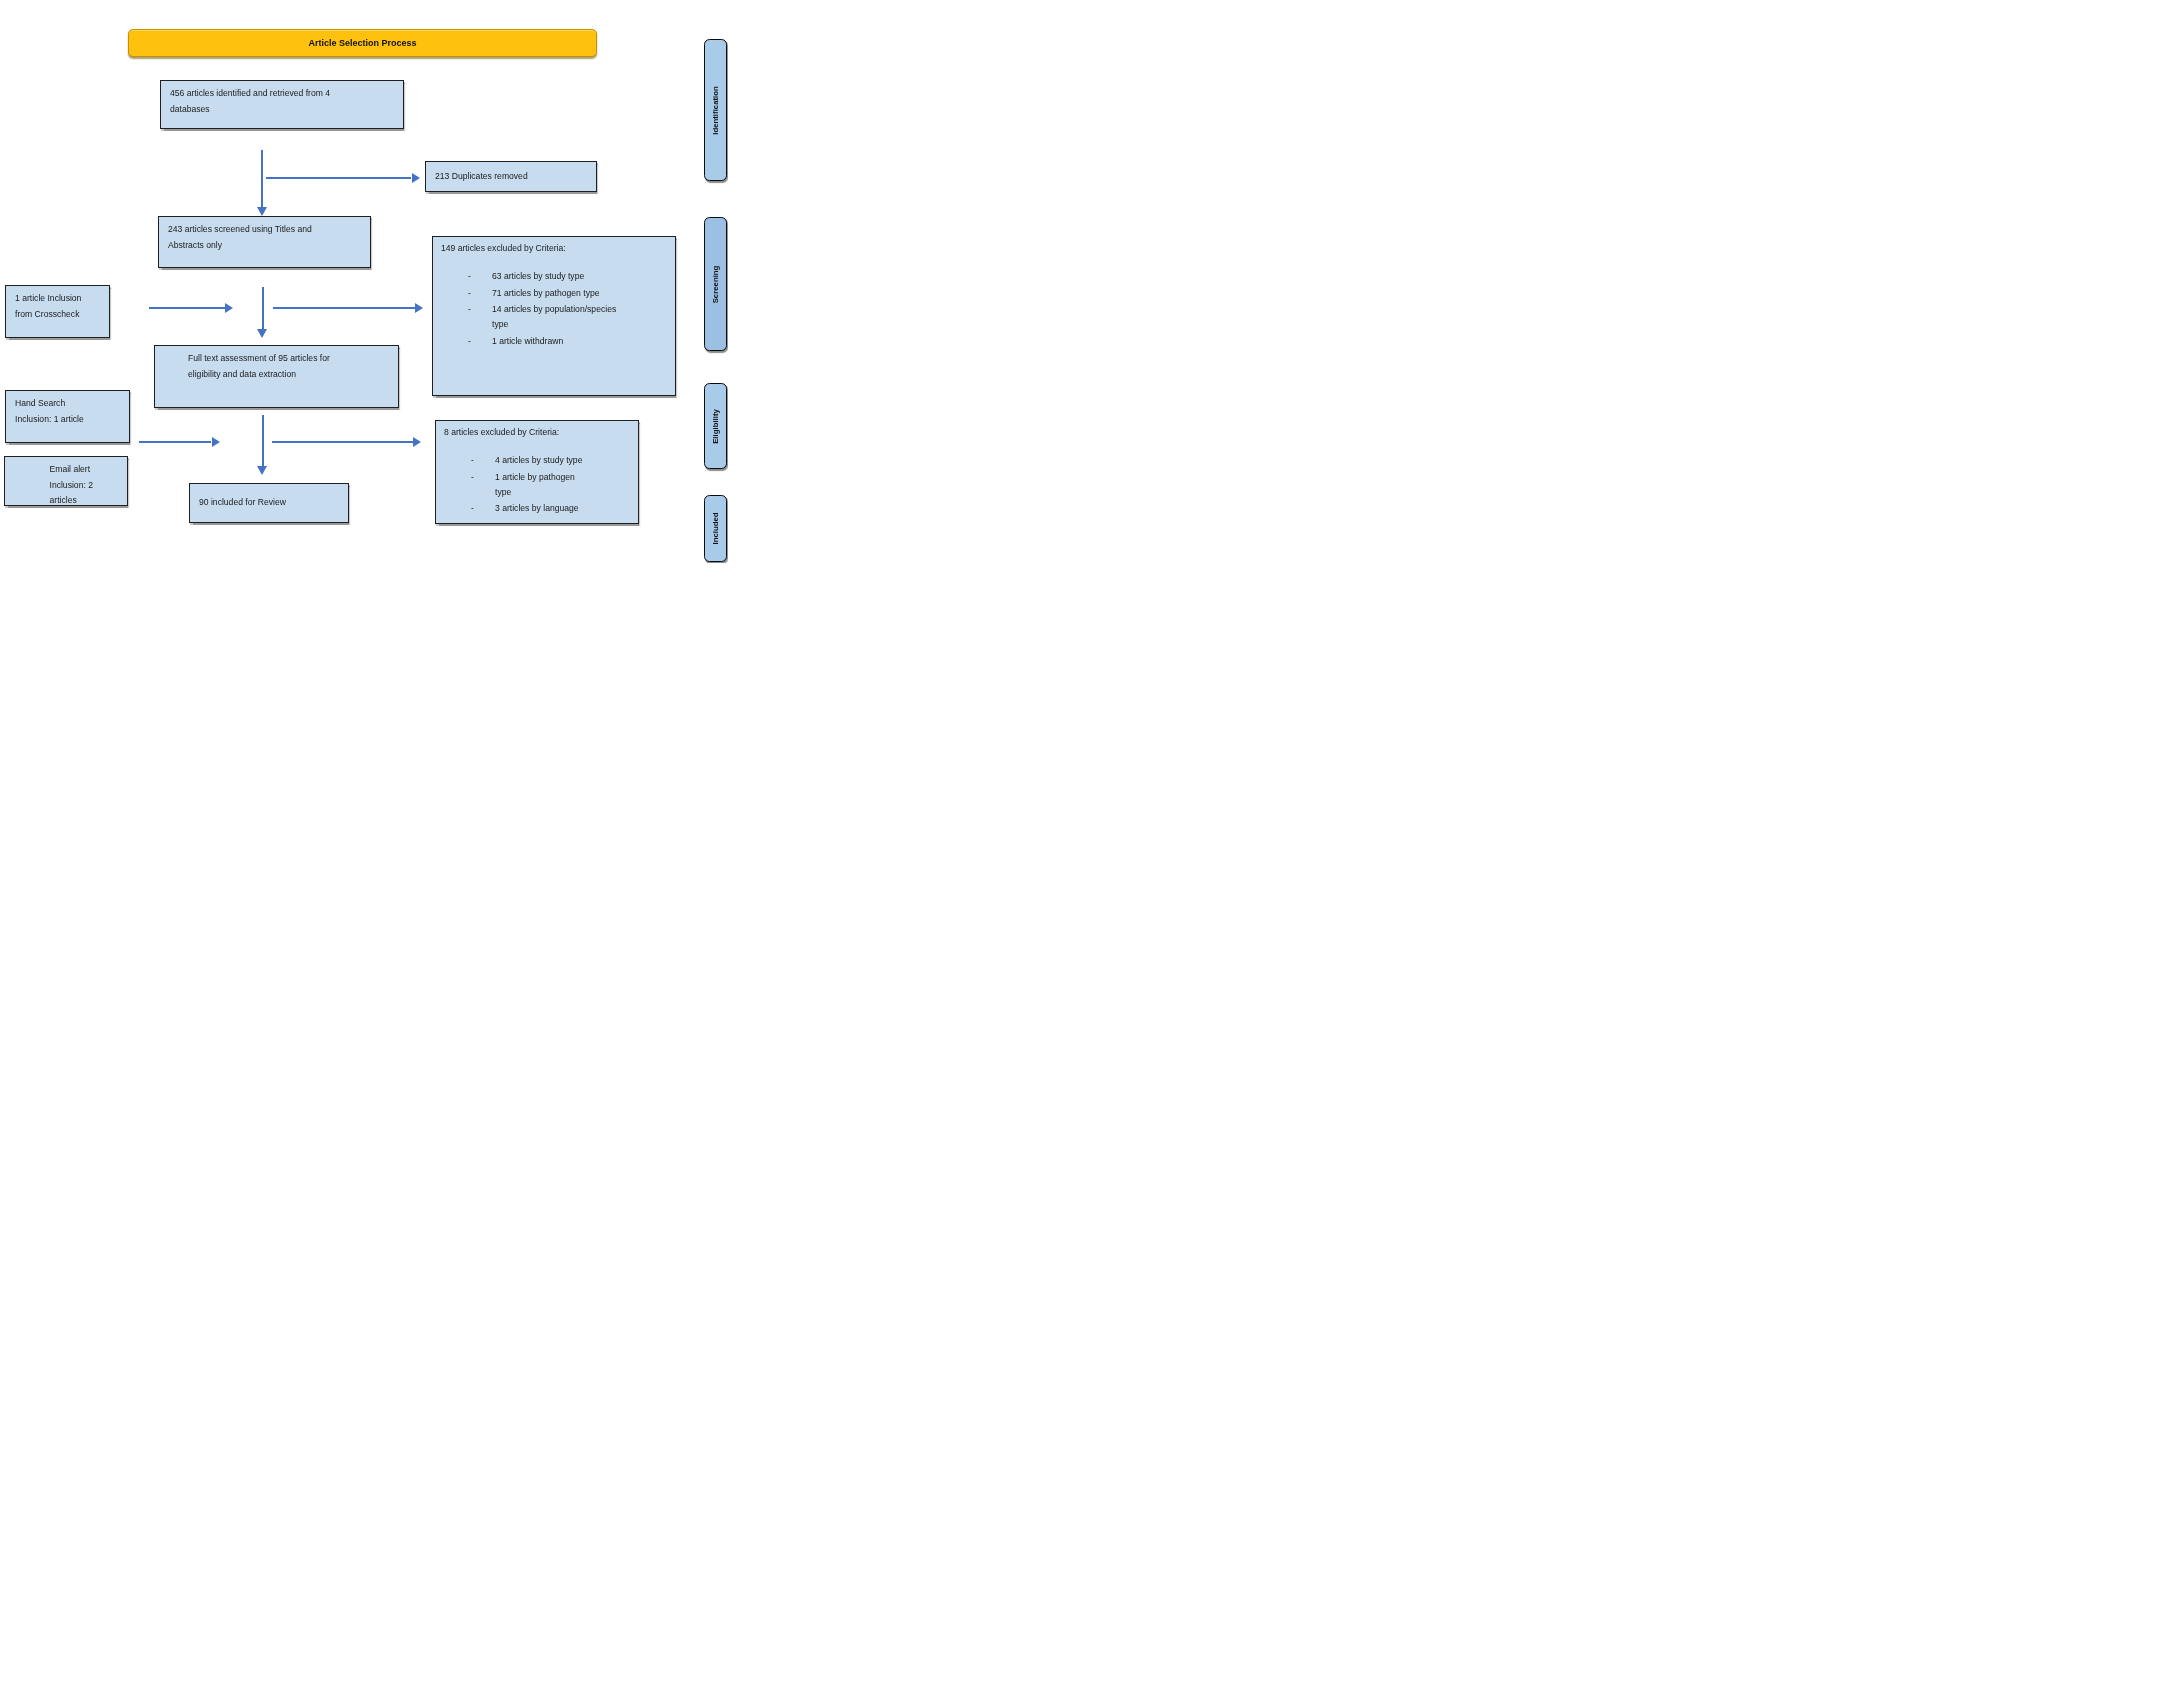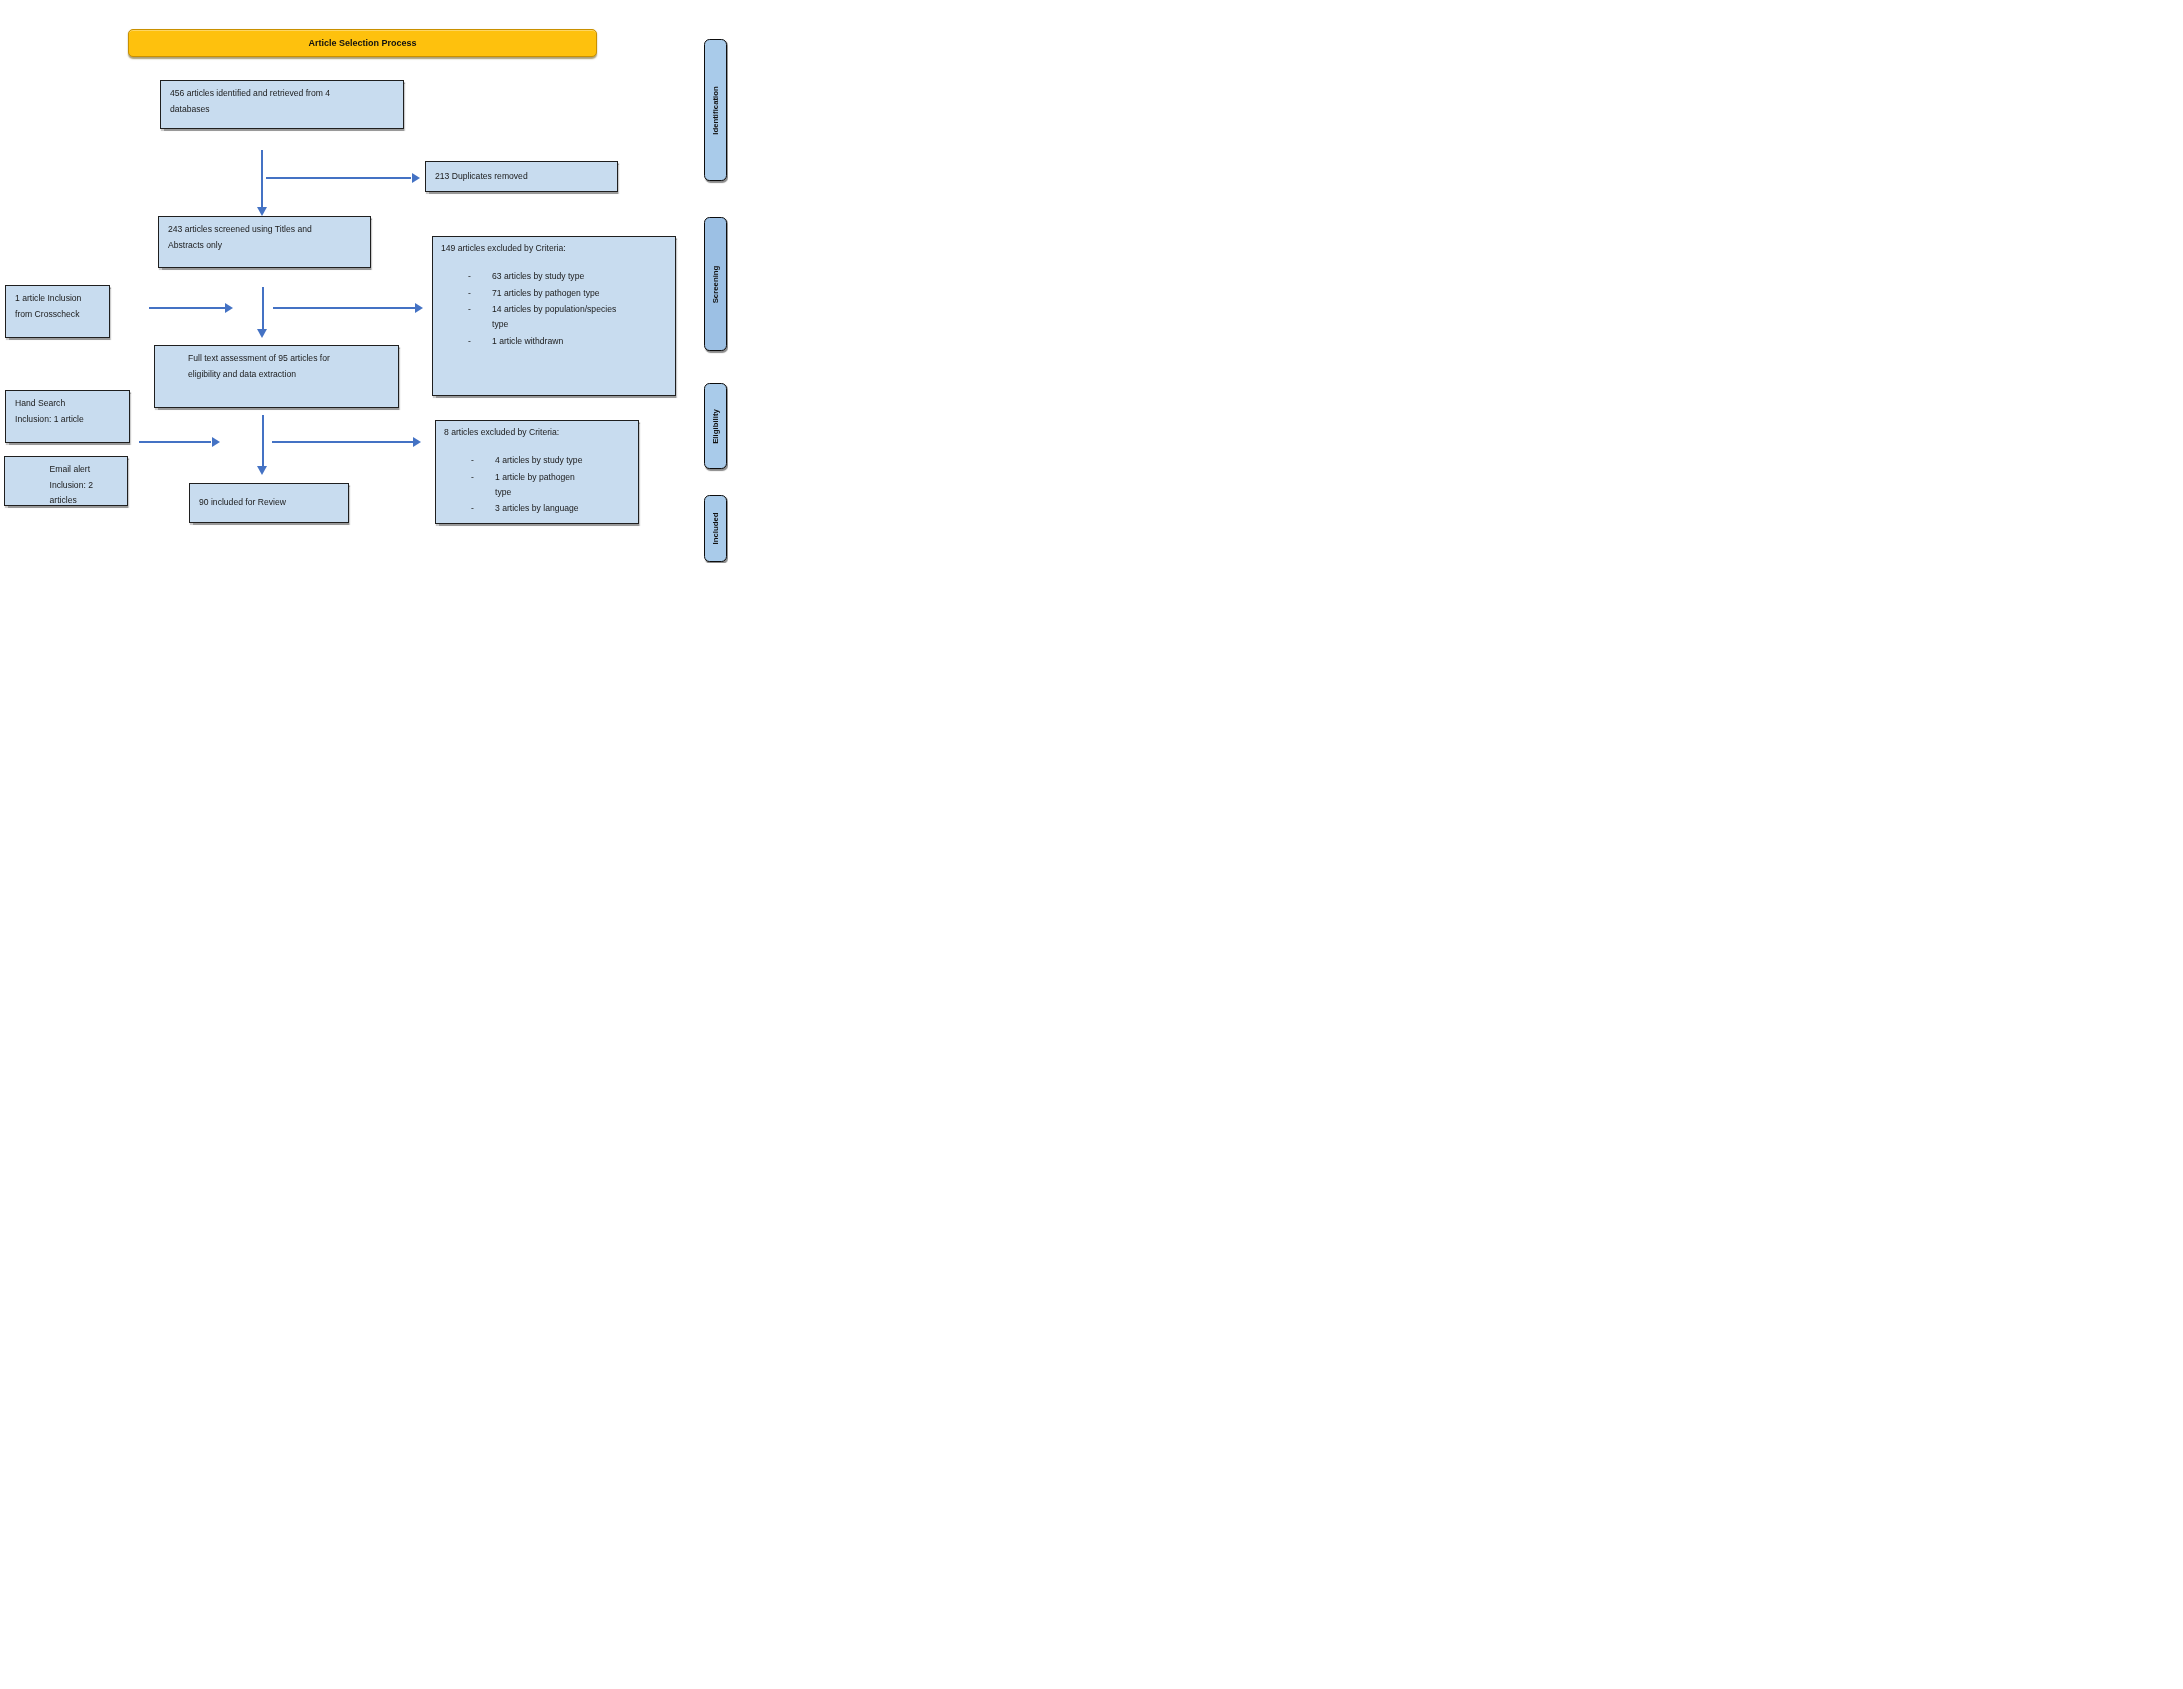--- a/index.html
+++ b/index.html
@@ -57,21 +57,21 @@
 
   <div class="title-bar">
     <span>Article Selection Process</span>
   </div>
 
   <div class="box" style="left:160px;top:80px;width:244px;height:49px;">
     <div class="box-text">456 articles identified and retrieved from 4
 databases</div>
   </div>
 
-  <div class="box single" style="left:425px;top:161px;width:193px;height:31px;">
+  <div class="box single" style="left:425px;top:161px;width:172px;height:31px;">
     <div class="box-text">213 Duplicates removed</div>
   </div>
 
   <div class="box" style="left:158px;top:216px;width:213px;height:52px;">
     <div class="box-text">243 articles screened using Titles and
 Abstracts only</div>
   </div>
 
   <div class="box" style="left:5px;top:285px;width:105px;height:53px;">
     <div class="box-text">1 article Inclusion

